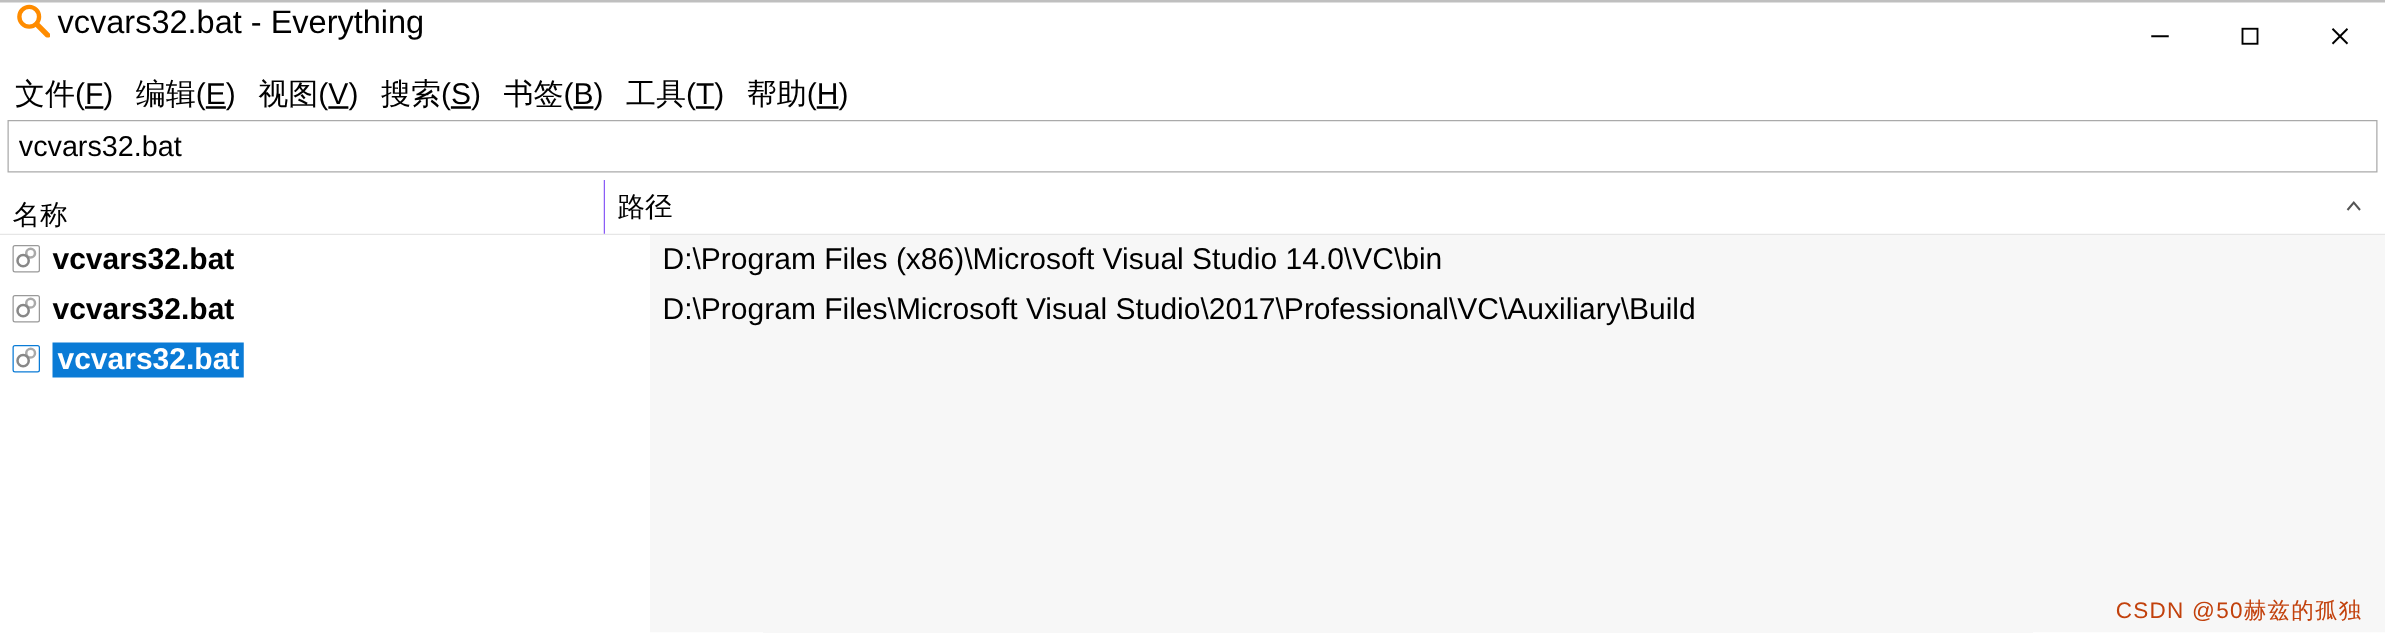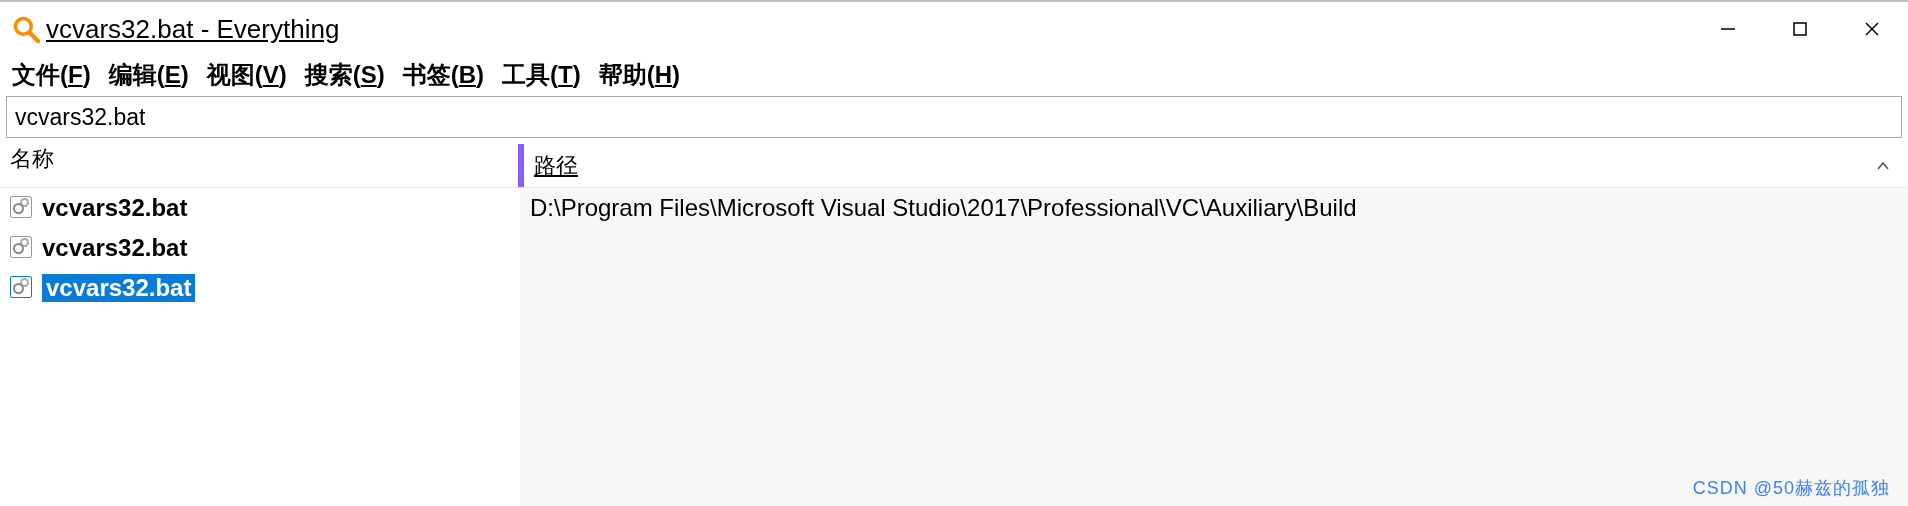--- a/index.html
+++ b/index.html
@@ -1,46 +1,46 @@
 <!DOCTYPE html>
 <html><head>
 <meta charset="utf-8">
 <style>
   * { box-sizing: border-box; }
   html, body { margin:0; padding:0; width:1908px; height:506px; font-family:"Microsoft YaHei","Segoe UI",Arial,sans-serif; background:#fff; color:#000; overflow:hidden; }
   .window { width:100%; height:100%; display:flex; flex-direction:column; border-top:2px solid #bfbfbf; }
-  .titlebar { height:54px; display:flex; align-items:center; padding:0 0 0 12px;text-decoration:underline; }
+  .titlebar { height:54px; display:flex; padding:0 0 0 12px; }
   .app-icon { width:28px; height:28px; margin-right:6px; display:flex; align-items:center; justify-content:center; }
   .title-text { font-size:26px; font-weight:400; flex:1; }
   .win-controls { display:flex; height:100%; }
   .win-btn { width:72px; display:flex; align-items:center; justify-content:center; font-size:18px; cursor:default; }
   .win-btn svg { width:16px; height:16px; }
   .menubar { height:38px; display:flex; align-items:center; padding:0 4px; gap:2px; font-size:24px; }
-  .menu-item { padding:2px 8px; cursor:default;font-weight:bold; }
+  .menu-item { padding:2px 8px; cursor:default; }
   .menu-item u { text-decoration:underline; }
   .searchbox-wrap { padding:2px 6px 6px 6px; }
   .searchbox { width:100%; height:42px; border:1px solid #aaa; font-size:23px; padding:4px 8px; outline:none; }
   .columns-header { display:flex; border-bottom:1px solid #e6e6e6; height:44px; align-items:center; font-size:22px; position:relative; }
-  .col-name-h { width:524px; padding-left:10px; border-right:6px solid #8b5cf6; height:100%; display:flex; align-items:flex-start; }
-  .col-path-h { flex:1; padding-left:10px; height:100%; display:flex; align-items:center; position:relative;text-decoration:underline; }
+  .col-name-h { width:484px; padding-left:10px; border-right:1px solid #8b5cf6; height:100%; display:flex; align-items:flex-end; }
+  .col-path-h { flex:1; padding-left:10px; height:100%; display:flex; align-items:center; position:relative; }
   .sort-arrow { position:absolute; right:18px; top:50%; transform:translateY(-50%); font-size:16px; color:#555; }
   .results { flex:1; display:flex; }
   .col-name-list { width:520px; }
   .col-path-list { flex:1; background:#f7f7f7; }
   .row { display:flex; align-items:center; height:40px; font-size:24px; padding:0 10px; }
   .name-row { font-weight:700; gap:8px; }
   .file-icon { width:24px; height:24px; position:relative; }
   .file-icon .page { width:22px; height:22px; border:1px solid #999; background:#fff; border-radius:2px; position:absolute; top:0; left:0; }
   .file-icon .gear { position:absolute; width:11px; height:11px; border:2px solid #888; border-radius:50%; top:7px; left:3px; }
   .file-icon .gear2 { position:absolute; width:9px; height:9px; border:2px solid #aaa; border-radius:50%; top:2px; left:10px; }
   .selected { }
   .selected .filename { background:#0a7bd6; color:#fff; padding:0 4px; }
   .selected .file-icon .page { border-color:#0a7bd6; }
   .path-row { font-weight:400; }
-  .watermark { position:absolute; right:18px; bottom:6px; color:#3b82f6; font-size:18px; letter-spacing:1px; pointer-events:none; }
+  .watermark { position:absolute; right:18px; bottom:6px; color:#c2410c; font-size:18px; letter-spacing:1px; pointer-events:none; }
 </style>
 </head>
 <body>
 
 <div class="window">
 
   <div class="titlebar">
     <span class="app-icon">
       <svg viewBox="0 0 32 32">
           <circle cx="13" cy="13" r="9" fill="none" stroke="#ff8c00" stroke-width="4"></circle>
@@ -117,19 +117,20 @@
       <div class="row name-row selected">
         <span class="file-icon">
             <span class="page"></span>
             <span class="gear2"></span>
             <span class="gear"></span>
           </span>
         <span class="filename">vcvars32.bat</span>
       </div>
     </div>
     <div class="col-path-list">
+      <div class="row path-row">D:\Program Files (x86)\Microsoft Visual Studio 14.0\VC\bin</div>
       <div class="row path-row">D:\Program Files\Microsoft Visual Studio\2017\Professional\VC\Auxiliary\Build</div>
     </div>
   </div>
 
 </div>
 
 <div class="watermark">CSDN @50赫兹的孤独</div>
 
 </body></html>

